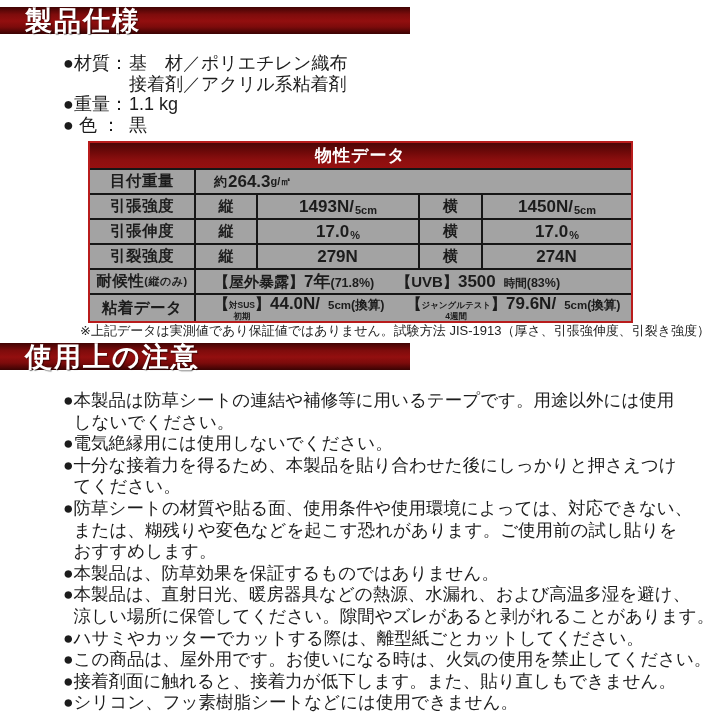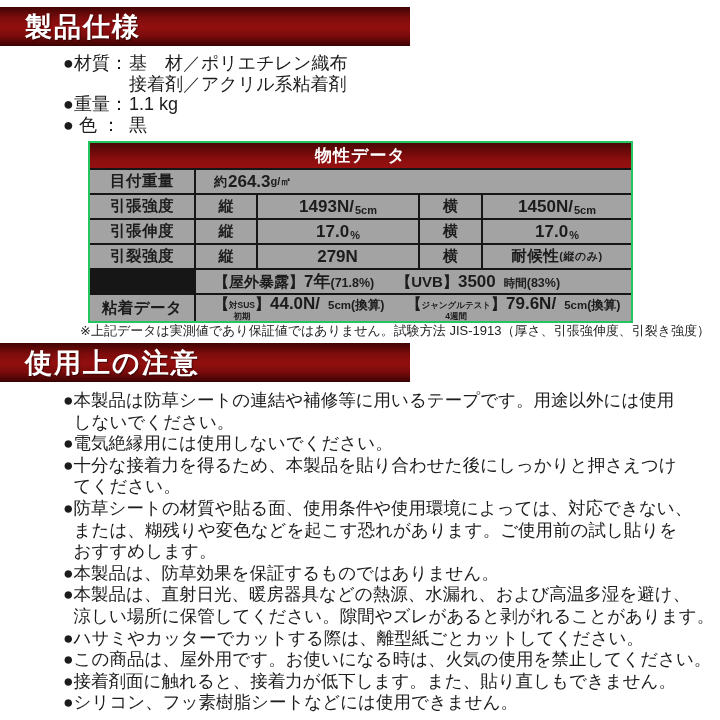--- a/index.html
+++ b/index.html
@@ -3,40 +3,40 @@
 <meta charset="utf-8">
 <style>
   html,body{margin:0;padding:0;}
   body{
     width:720px;height:720px;position:relative;overflow:hidden;
     background:#ffffff;color:#1c1c1c;
     font-family:"Liberation Sans","DejaVu Sans",sans-serif;
   }
   
   .banner{
-    position:absolute;left:0;width:410px;height:39px;
+    position:absolute;left:0;width:410px;height:27px;
     background:linear-gradient(180deg,#400404 0%,#7e0c0c 28%,#930f0f 52%,#7c0b0b 74%,#3a0303 100%);
     display:flex;align-items:center;padding-left:25px;box-sizing:border-box;
   }
   .banner-title{
     color:#ffffff;font-size:27px;font-weight:bold;letter-spacing:2px;
     text-shadow:1px 1px 1px rgba(0,0,0,.5);white-space:nowrap;
   }
   #banner-spec{top:7px;}
   #banner-caution{top:343px;}
   
   .spec-list{position:absolute;left:63px;top:53px;font-size:18px;line-height:20.5px;}
   .s1-item{display:flex;align-items:flex-start;}
   .bullet{flex:none;}
   .s1-label{flex:none;width:55px;white-space:pre;}
   .s1-value{white-space:pre-line;}
   
   .ptable{
     position:absolute;left:88px;top:141px;width:545px;box-sizing:border-box;
-    background:#161616;border:2px solid #22c55e;
+    background:#161616;border:2px solid #b91c1c;
     display:grid;gap:2px;
     grid-template-columns:104px 60px 160px 61px 1fr;
     grid-template-rows:25px 23px 23px 23px 23px 23px 26px;
   }
   .pt-head{
     grid-column:1 / -1;
     background:linear-gradient(180deg,#4a0606 0%,#6e0909 35%,#8e0f0f 70%,#961010 100%);
     color:#fff;display:flex;align-items:center;justify-content:center;
     font-weight:bold;font-size:17px;letter-spacing:1px;
   }
@@ -126,20 +126,24 @@
       <span class="u">%</span>
     </div>
 
   <div class="cell lbl">引裂強度</div>
   <div class="cell dir">縦</div>
   <div class="cell val">
       <span>279N</span>
       <span class="u"></span>
     </div>
   <div class="cell dir">横</div>
+  <div class="cell val">
+      <span>274N</span>
+      <span class="u"></span>
+    </div>
 
   <div class="cell lbl">
     <span>耐候性</span>
       <span class="lblsub">(縦のみ)</span>
   </div>
   <div class="cell merged">
     <span class="grp">
       <span class="tag">【屋外暴露】</span>
         <span class="gval">7年</span>
         <span class="gnote">(71.8%)</span>

